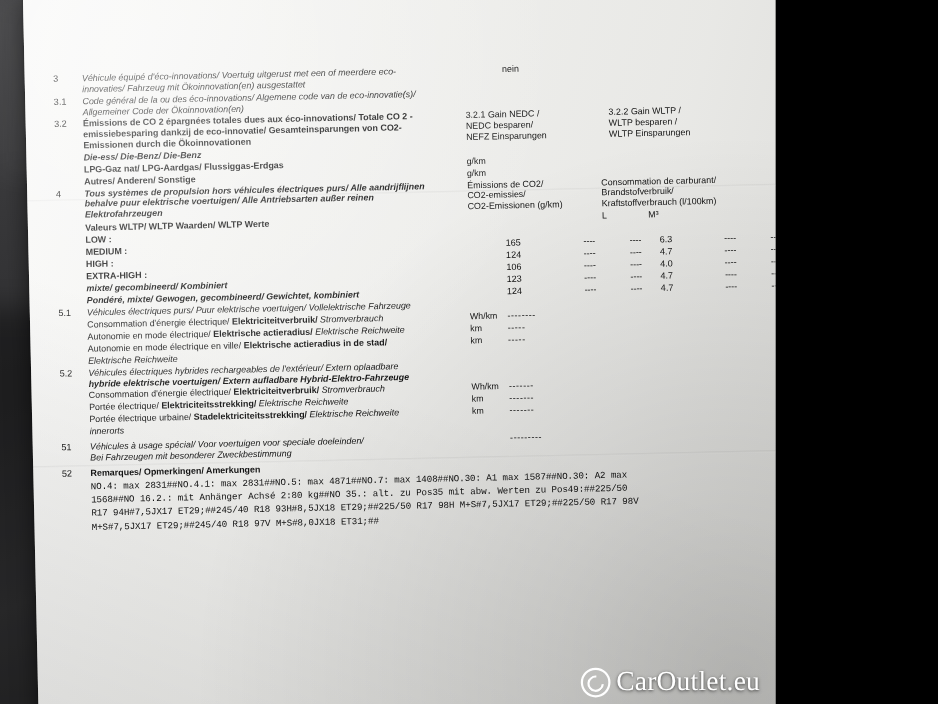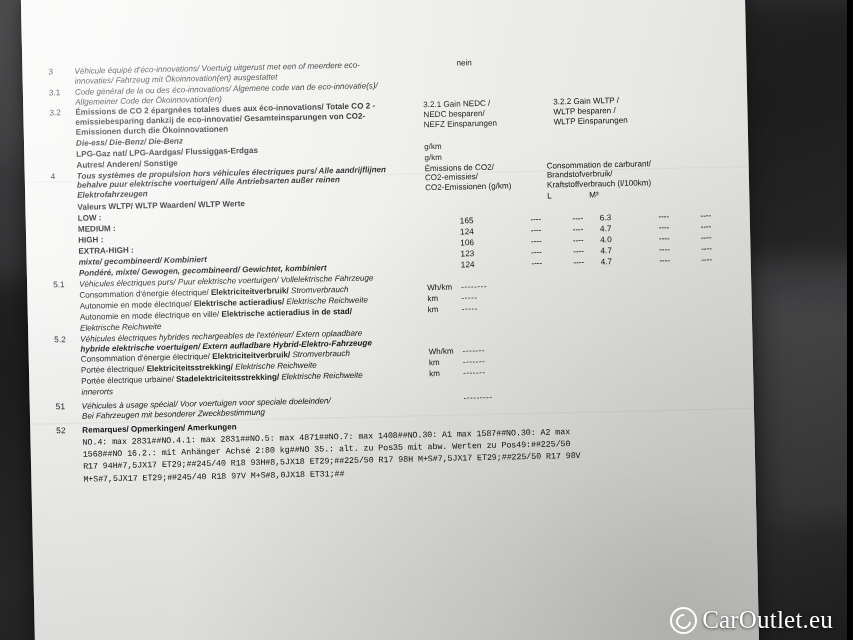--- a/index.html
+++ b/index.html
@@ -8,21 +8,21 @@
     background: #000;
   }
   body {
     width: 853px;
     height: 640px;
     overflow: hidden;
     font-family: "Liberation Sans", sans-serif;
   }
   #scene {
     position: relative;
-    width: 847px;
+    width: 705px;
     height: 640px;
     background: linear-gradient(160deg, #4a4a4c 0%, #3a3a3c 18%, #2e2e30 40%, #3c3c3e 62%, #2a2a2b 85%, #1d1d1e 100%);
     overflow: hidden;
   }
   
   .seat-shade {
     position: absolute;
     background: rgba(0,0,0,0.35);
     filter: blur(12px);
   }

